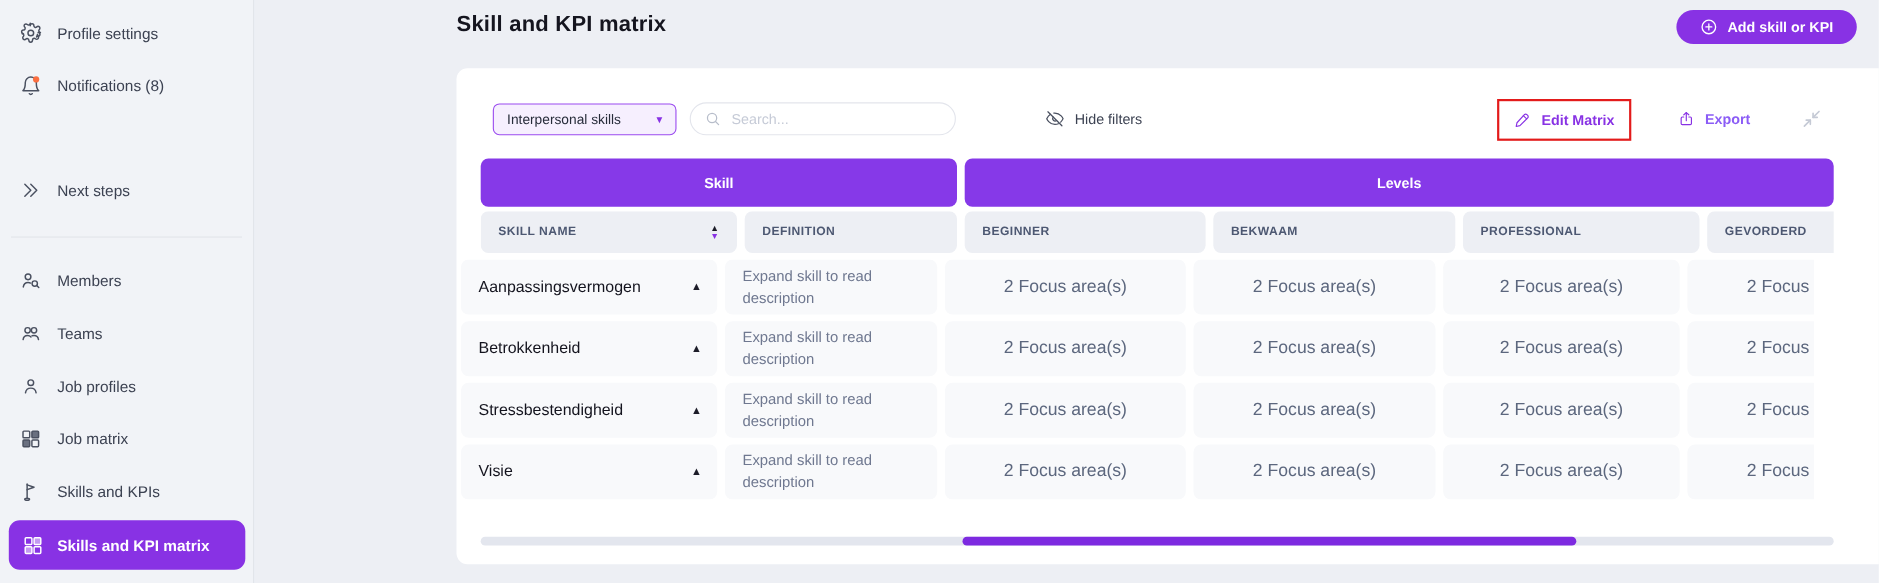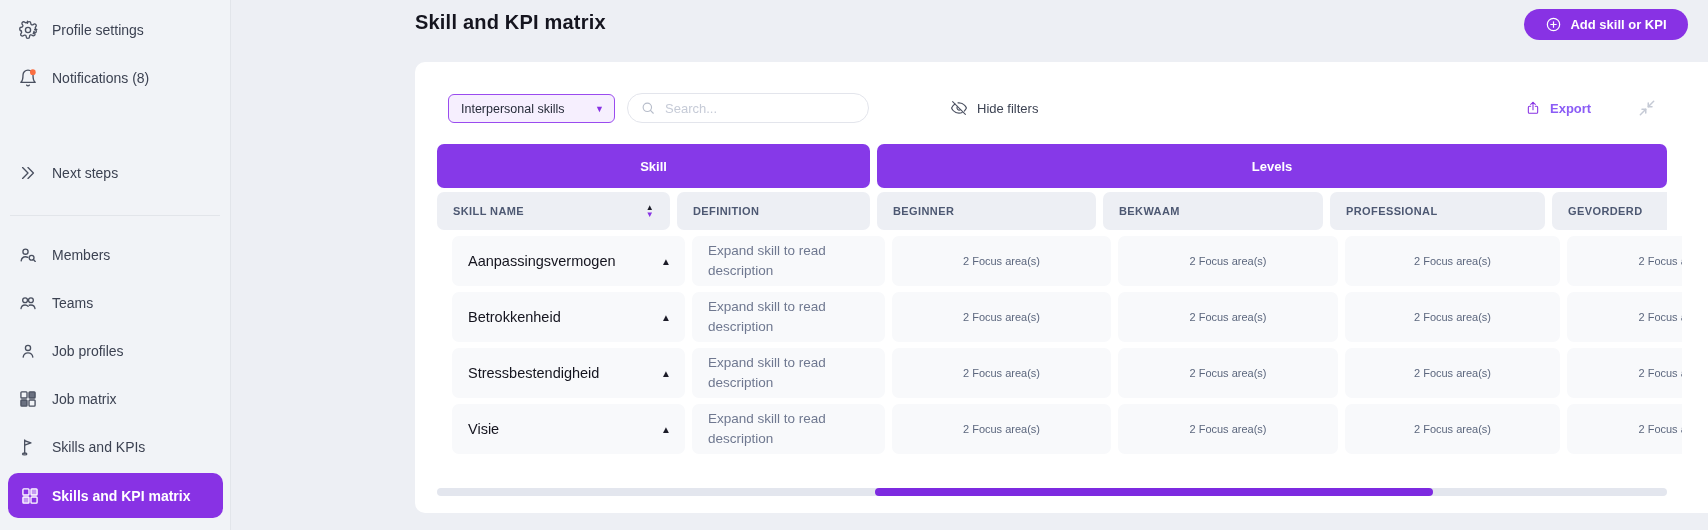--- a/index.html
+++ b/index.html
@@ -109,33 +109,33 @@
   .band.skill { width:433px; }
   .band.levels { width:790px; }
 
   .cols-clip { position:absolute; left:22px; top:130px; width:1230px; overflow:hidden; }
   .flex-row { display:flex; gap:7px; width:1335px; }
   .hcell {
     height:38px; background:#edeff4; border-radius:7px;
     display:flex; align-items:center; padding:0 16px;
     font-size:11px; font-weight:700; letter-spacing:.4px; color:#4d5872;
   }
-  .rows-clip { position:absolute; left:37px; top:174px; width:1230px; overflow:hidden;
+  .rows-clip { position:absolute; left:4px; top:174px; width:1230px; overflow:hidden;
                display:flex; flex-direction:column; gap:6px; }
   .cell {
     height:50px; background:#f8f9fb; border-radius:7px;
     display:flex; align-items:center;
   }
   .w-skillname { width:233px; } .w-def { width:193px; } .w-beg { width:219px; }
   .w-bek { width:220px; } .w-pro { width:215px; } .w-gev { width:220px; }
   .skill-cell { padding:0 14px 0 16px; justify-content:space-between;
                 font-size:14.5px; font-weight:500; color:#14141e; cursor:pointer; }
   .expand-arrow { font-size:10px; color:#1c1c28; cursor:pointer; }
   .def-cell { padding:0 16px; font-size:13.5px; color:#6f7890; line-height:1.45; }
-  .focus-cell { justify-content:center; font-size:11px; color:#5c677e; cursor:pointer; }
+  .focus-cell { justify-content:center; font-size:16px; color:#5c677e; cursor:pointer; }
   .sort-stack { margin-left:auto; display:flex; flex-direction:column; line-height:7px;
                 font-size:8px; cursor:pointer; }
   .sort-up { color:#1c1c28; } .sort-down { color:#8832e4; }
 
   
   .hscroll-track {
     position:absolute; left:22px; top:426px; width:1230px; height:8px;
     background:#e3e6ee; border-radius:4px; cursor:pointer;
   }
   .hscroll-thumb {
@@ -280,20 +280,29 @@
   <div class="hide-filters">
     <svg viewBox="0 0 24 24">
         <path d="M10.7 5.2c.4-.1.9-.1 1.3-.1 7 0 9.9 6.9 9.9 6.9a16 16 0 0 1-2.9 4.1"></path>
         <path d="M6.6 6.6C3.9 8.3 2.1 12 2.1 12s2.9 6.9 9.9 6.9c1.6 0 3-.3 4.2-.9"></path>
         <path d="M9.9 9.9a3 3 0 0 0 4.2 4.2"></path>
         <path d="m3.5 3.5 17 17"></path>
       </svg>
     <span>Hide filters</span>
   </div>
 
+  <div class="annotation-box">
+    <button class="edit-matrix">
+      <svg viewBox="0 0 24 24">
+          <path d="M14.7 4.8a2.4 2.4 0 0 1 3.4 0l1.1 1.1a2.4 2.4 0 0 1 0 3.4L8.6 19.9 3.5 21l1.1-5.1z"></path>
+          <path d="m13.3 6.2 4.5 4.5"></path>
+        </svg>
+      <span>Edit Matrix</span>
+    </button>
+  </div>
 
   <button class="export-btn">
     <svg viewBox="0 0 24 24">
         <path d="M8.5 9.5H6.6A1.6 1.6 0 0 0 5 11.1v7.3A1.6 1.6 0 0 0 6.6 20h10.8a1.6 1.6 0 0 0 1.6-1.6v-7.3a1.6 1.6 0 0 0-1.6-1.6h-1.9"></path>
         <path d="M12 14.5V3.5"></path>
         <path d="m8.6 6.5 3.4-3 3.4 3"></path>
       </svg>
     <span>Export</span>
   </button>
 

